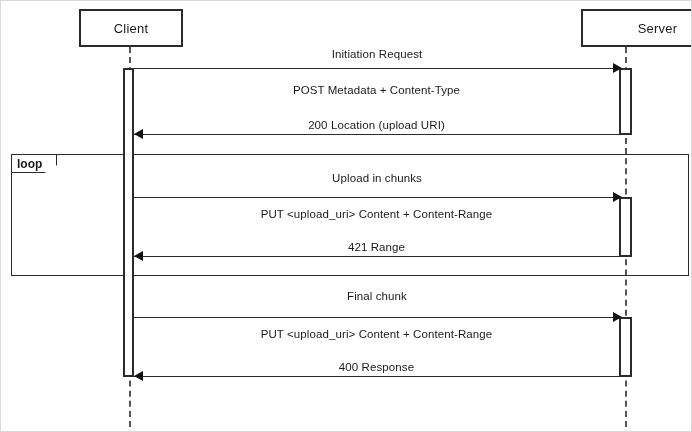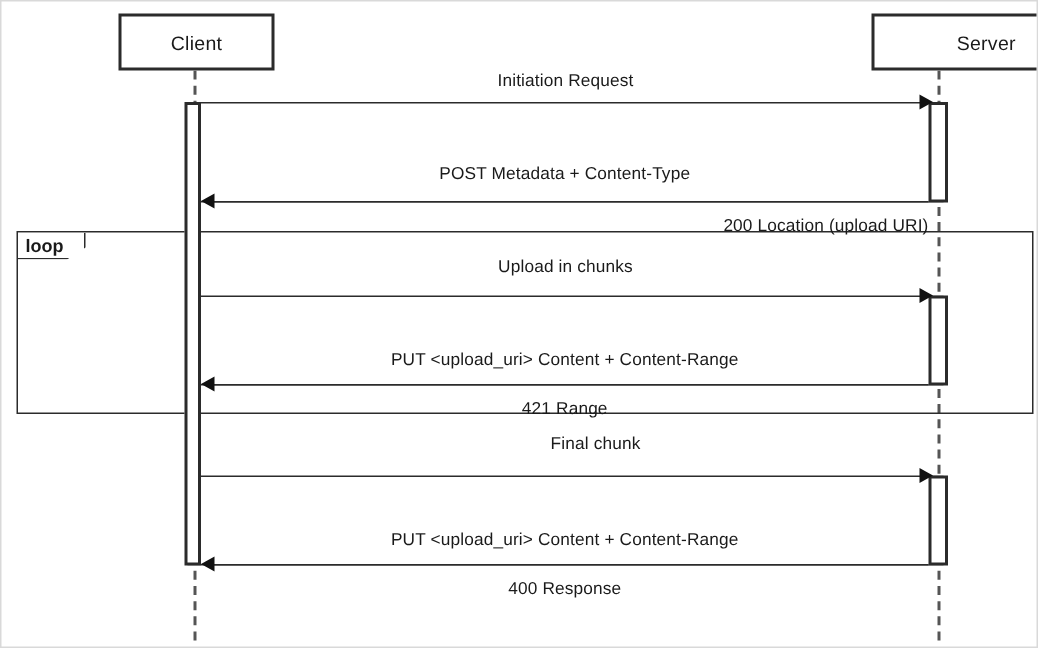--- a/index.html
+++ b/index.html
@@ -122,21 +122,20 @@
 
   
   .msg-label {
     position: absolute;
     font-size: 11.5px;
     color: #1a1a1a;
     text-align: center;
     white-space: nowrap;
     z-index: 9;
     letter-spacing: 0.1px;
-    margin-top: 26px;
   }
   .section-label {
     position: absolute;
     font-size: 11.5px;
     color: #1a1a1a;
     text-align: center;
     white-space: nowrap;
     z-index: 9;
     letter-spacing: 0.1px;
   }
@@ -172,25 +171,25 @@
   <div class="activation activation-client" style="left:122px; top:67px; width:11px; height:309px;"></div>
 
   <div class="activation" style="left:618px; top:67px; width:13px; height:67px;"></div>
   <div class="activation" style="left:618px; top:196px; width:13px; height:60px;"></div>
   <div class="activation" style="left:618px; top:316px; width:13px; height:60px;"></div>
 
   <div class="section-label" style="left:124px; top:47px; width:504px;">Initiation Request</div>
 
   <div class="section-label" style="left:124px; top:171px; width:504px;">Upload in chunks</div>
 
-  <div class="section-label" style="left:124px; top:289px; width:504px;padding-left:20px;">Final chunk</div>
+  <div class="section-label" style="left:124px; top:289px; width:504px;">Final chunk</div>
 
   <div class="msg-label" style="left:133px; top:83px; width:485px;">POST Metadata + Content-Type</div>
 
-  <div class="msg-label" style="left:133px; top:118px; width:485px;text-align:right;">200 Location (upload URI)</div>
+  <div class="msg-label" style="left:133px; top:118px; width:485px;">200 Location (upload URI)</div>
   <div class="arrow-line" style="left:141px; top:133px; width:477px;"></div>
   <div class="arrow-head left" style="left:133px; top:128px;"></div>
 
   <div class="msg-label" style="left:133px; top:207px; width:485px;">PUT &lt;upload_uri&gt; Content + Content-Range</div>
 
   <div class="msg-label" style="left:133px; top:240px; width:485px;">421 Range</div>
   <div class="arrow-line" style="left:141px; top:255px; width:477px;"></div>
   <div class="arrow-head left" style="left:133px; top:250px;"></div>
 
   <div class="msg-label" style="left:133px; top:327px; width:485px;">PUT &lt;upload_uri&gt; Content + Content-Range</div>

